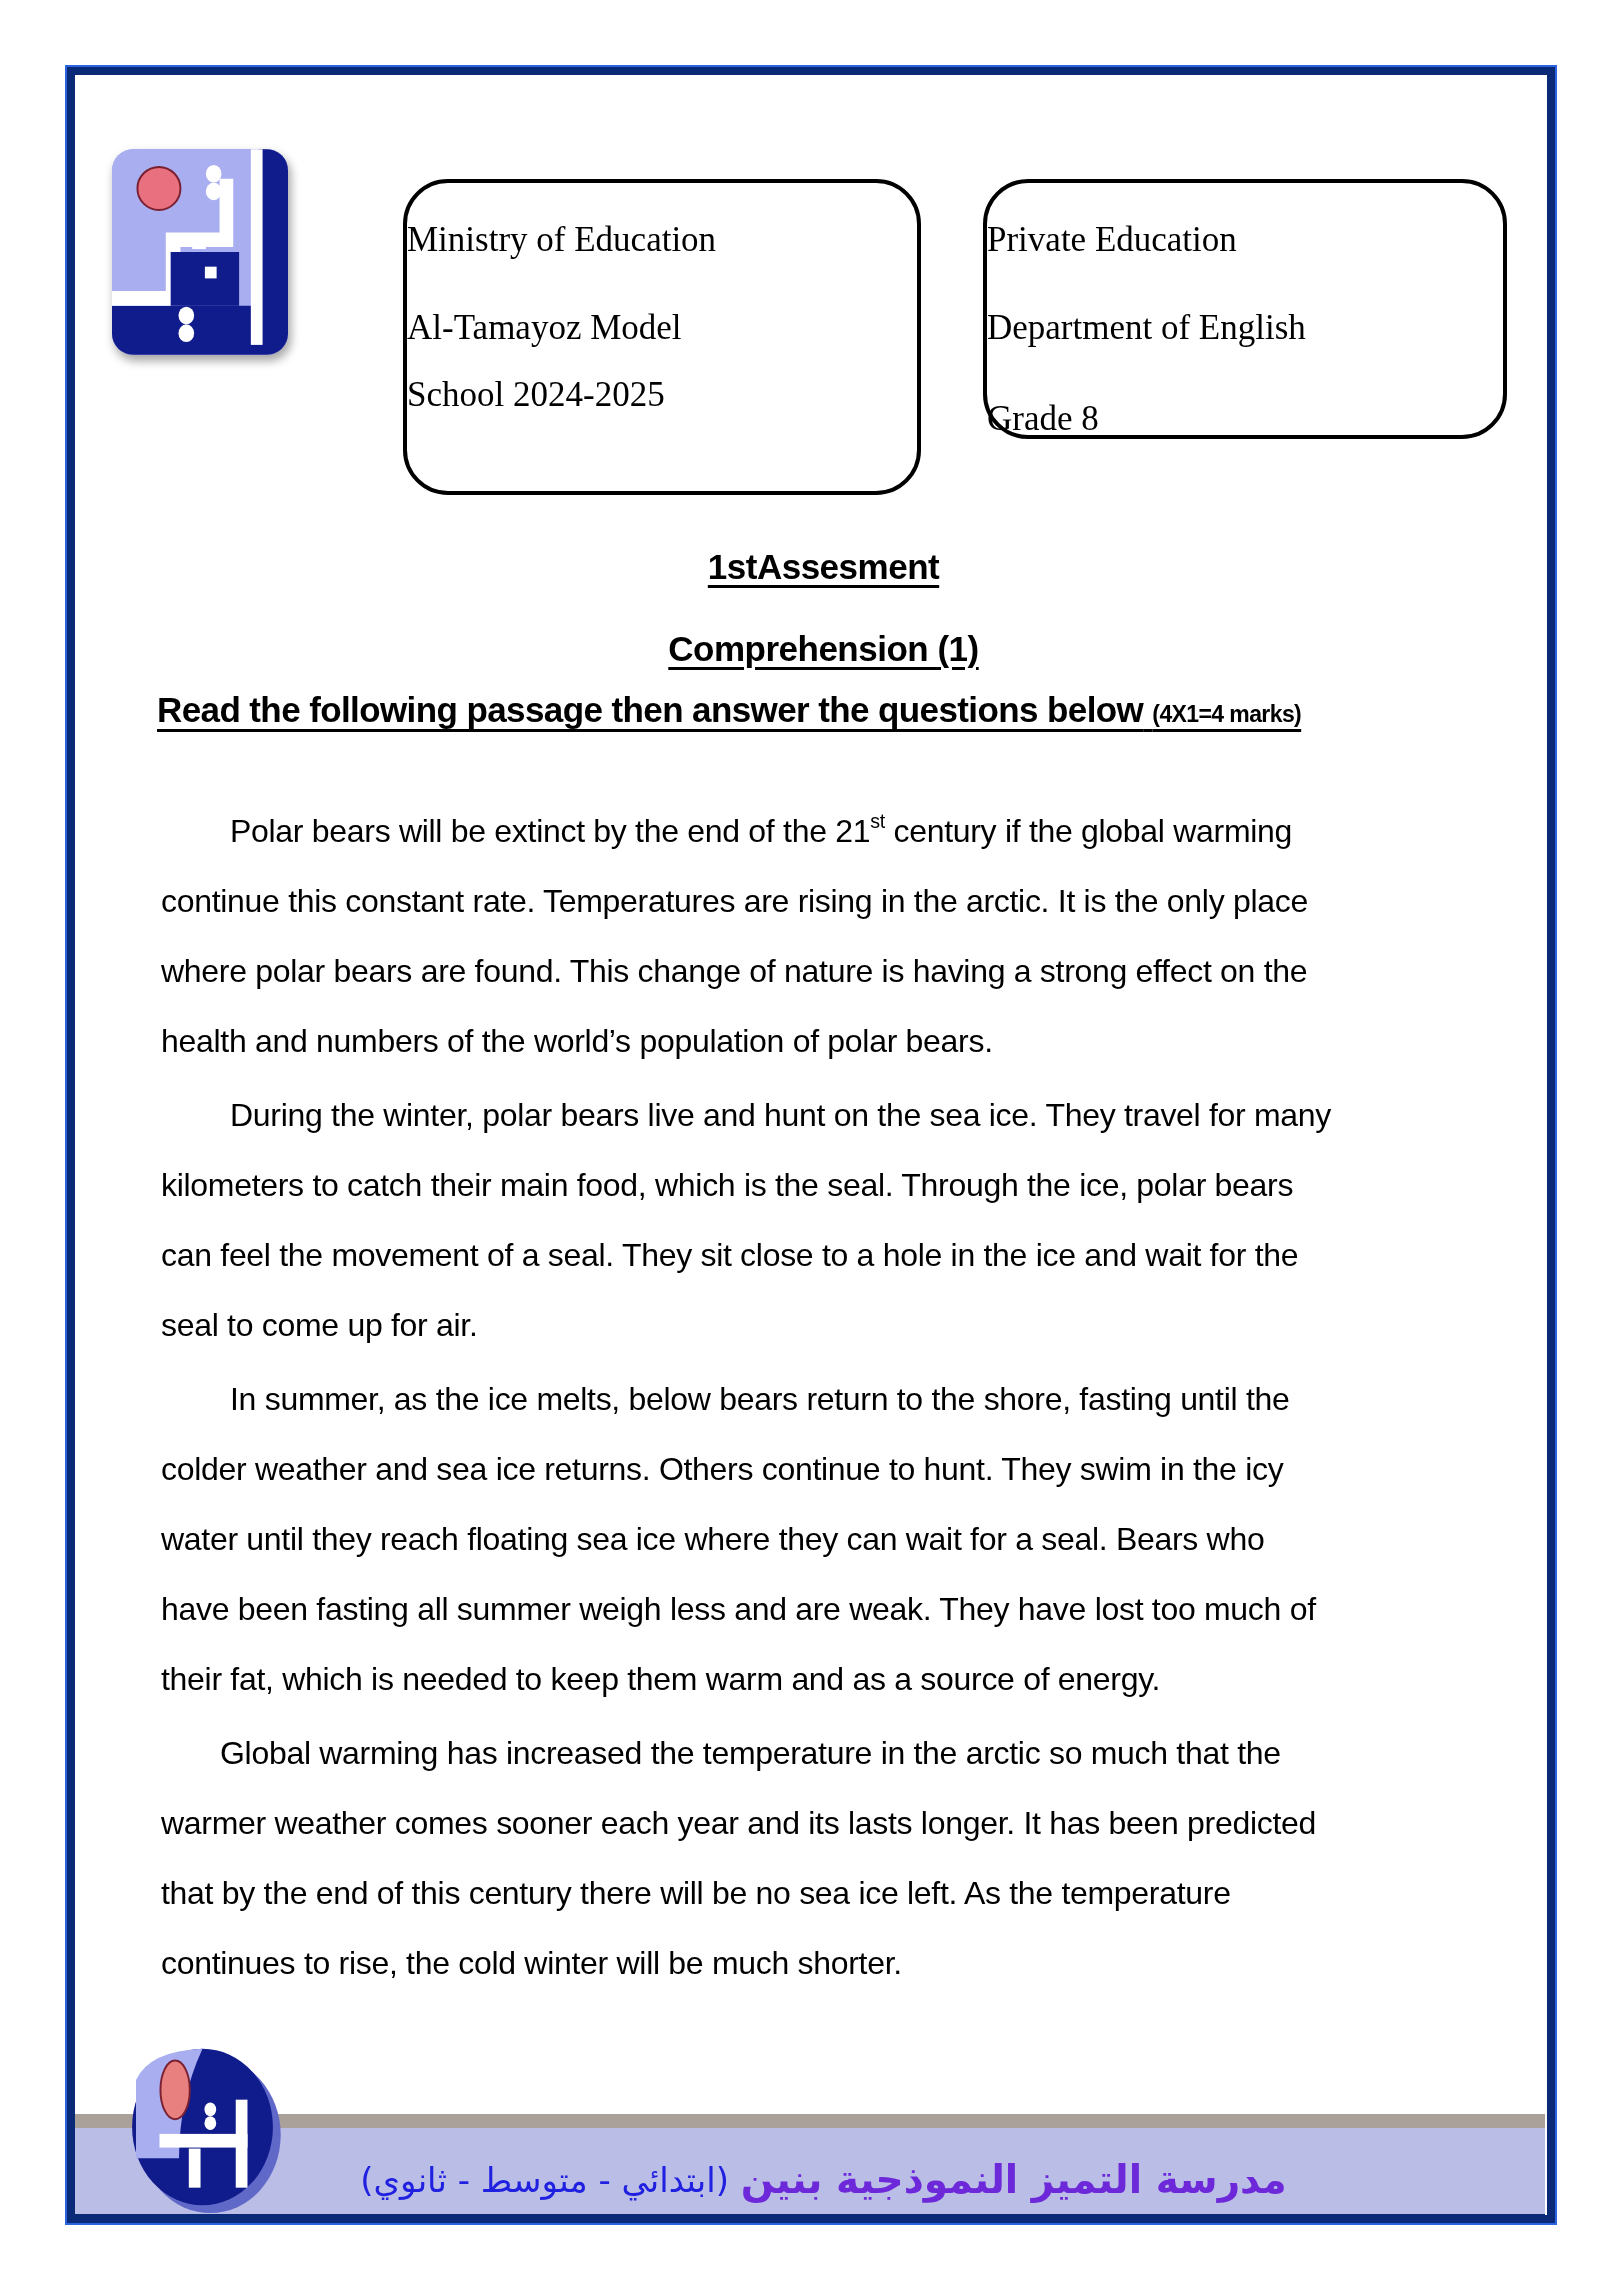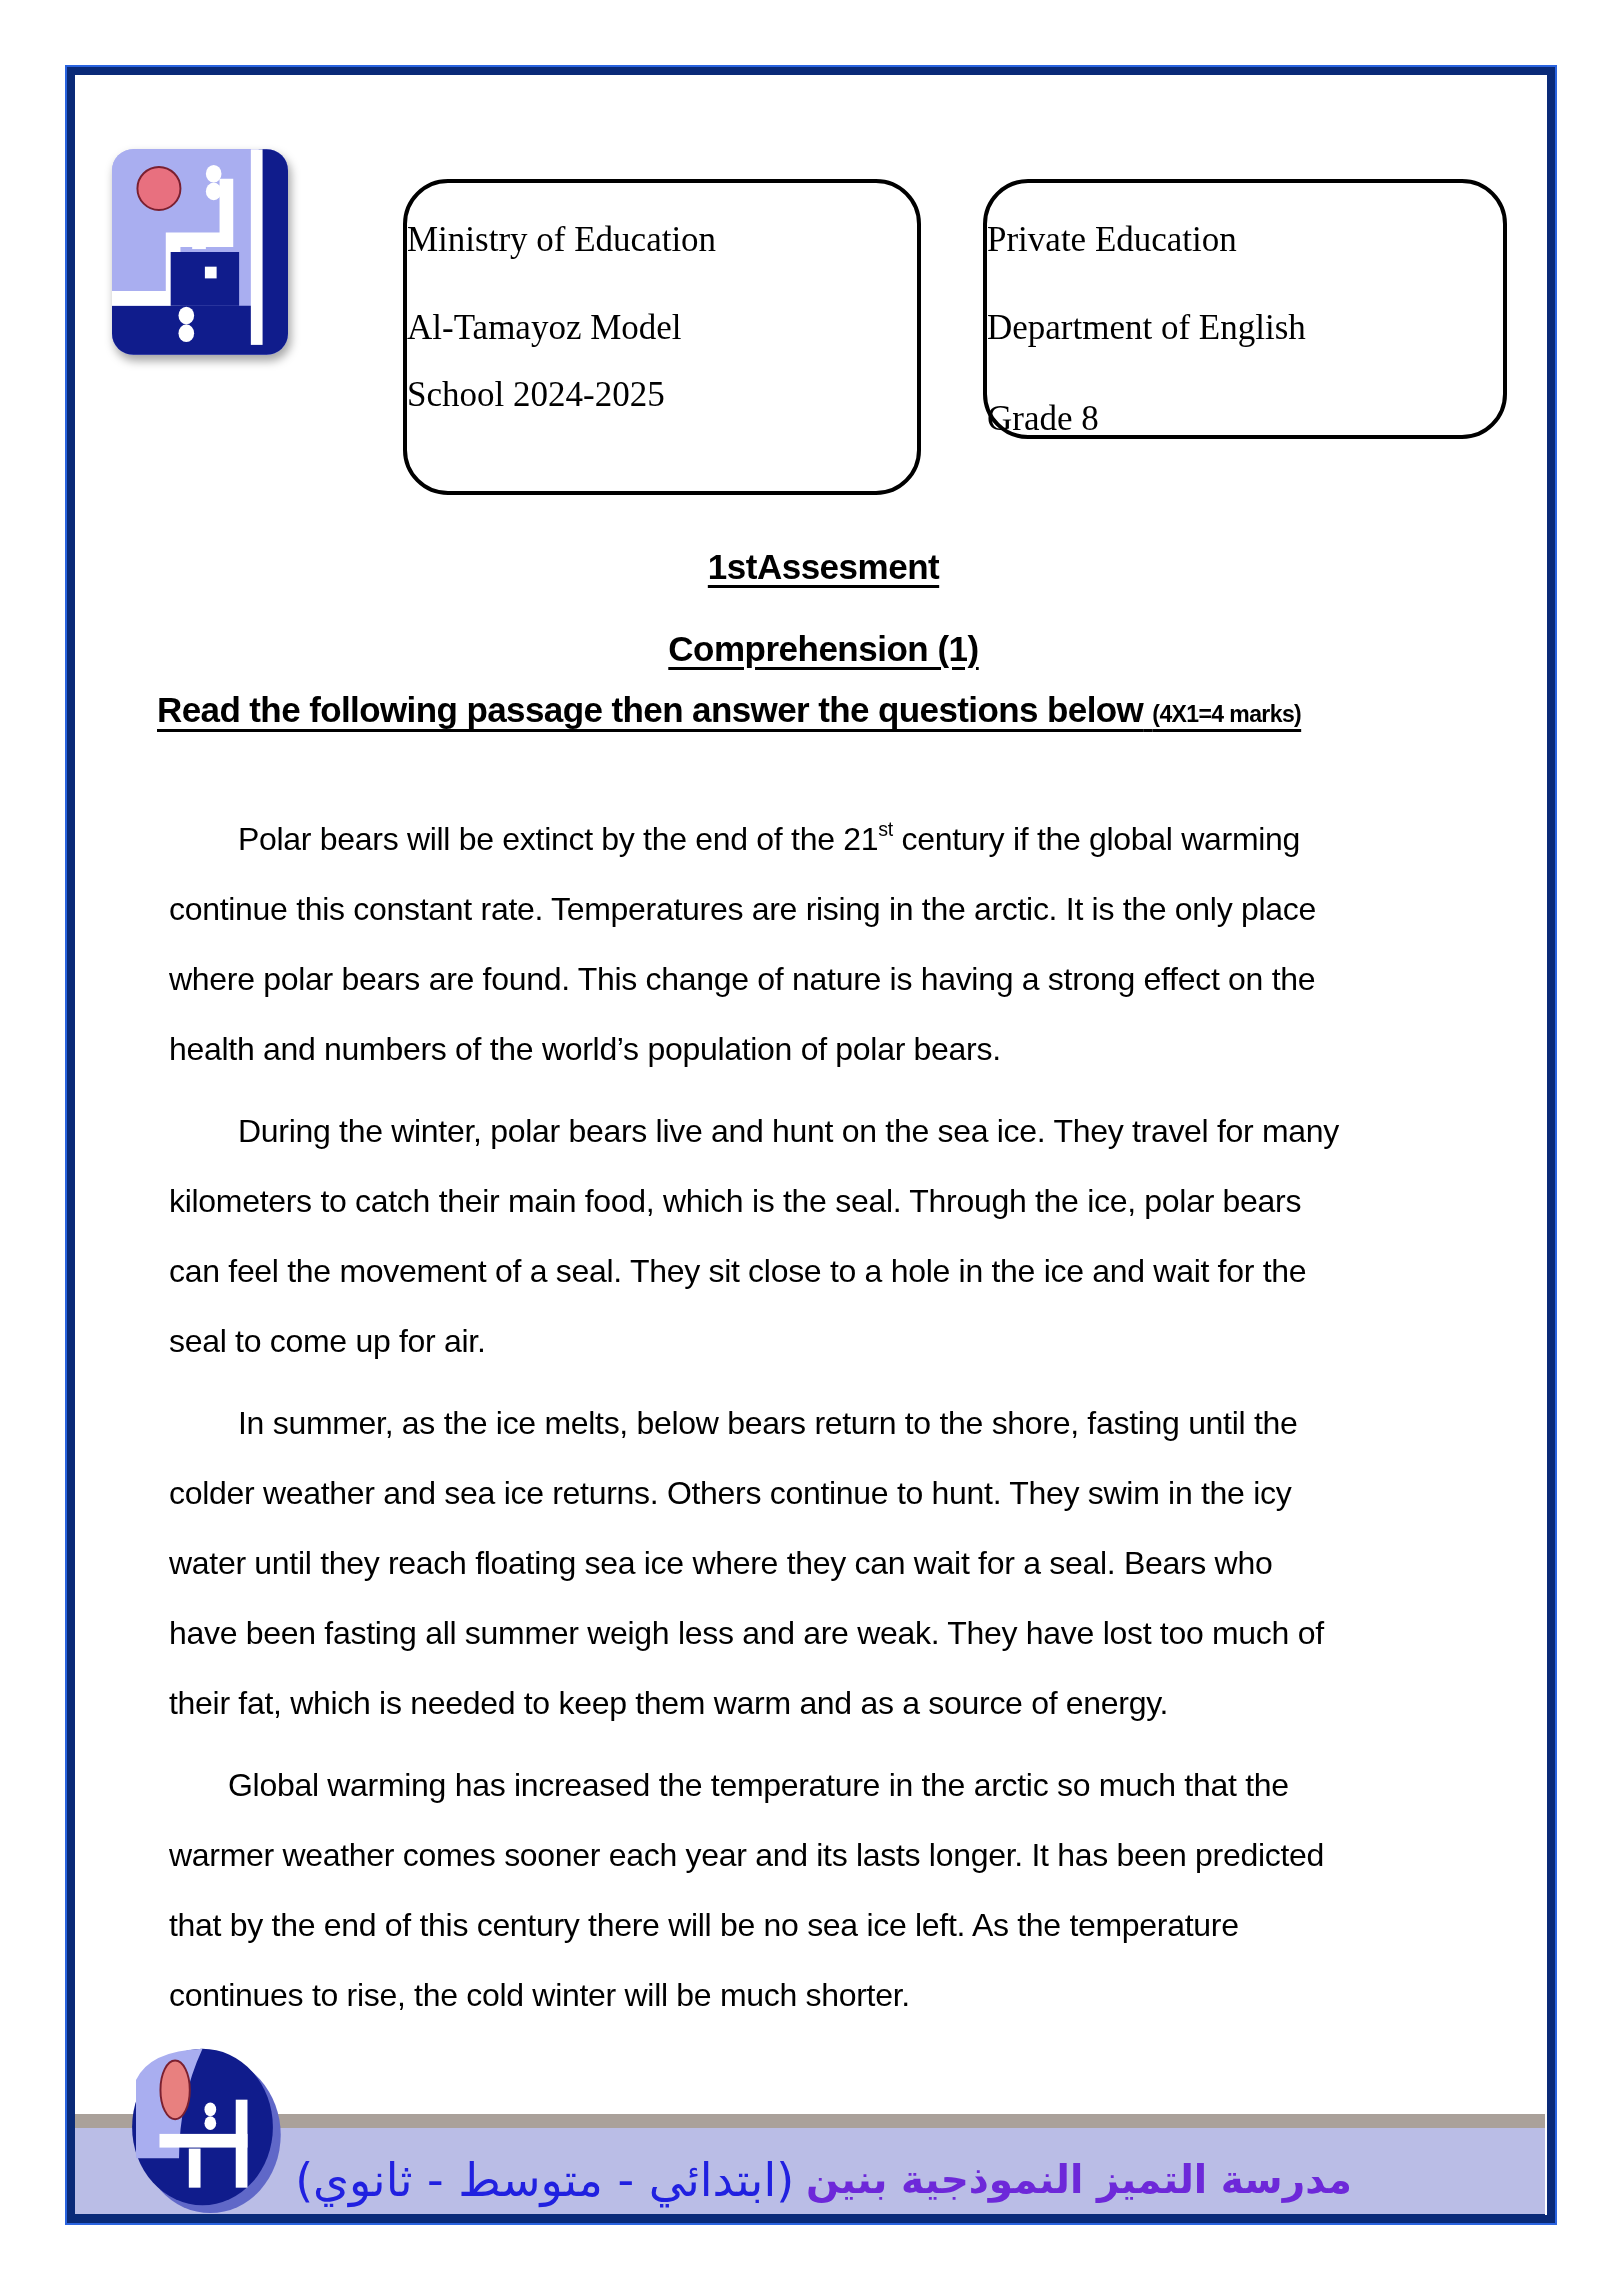--- a/index.html
+++ b/index.html
@@ -24,34 +24,34 @@
     .hbox-right { left: 983px; top: 147px; width: 524px; height: 260px; }
     .hbox .line { position: absolute; left: 0; right: 0; }
 
     
     .h-title { position: absolute; left: 0; width: 1647px; text-align: center; font-weight: bold; text-decoration: underline; text-underline-offset: 5.9px; text-decoration-thickness: 2.9px; font-size: 35px; letter-spacing: -0.5px; }
     .instruction { position: absolute; left: 157px; top: 690px; width: 1313px; font-weight: bold; font-size: 35px; text-decoration: underline; text-underline-offset: 6.9px; text-decoration-thickness: 2.9px; letter-spacing: -0.6px; white-space: nowrap; }
     .instruction .marks { font-size: 23px; }
 
     
     .passage { position: absolute; left: 157px; top: 792px; width: 1333px; font-size: 32px; line-height: 70px; letter-spacing: -0.3px; }
-    .passage p { margin: 12px; }
+    .passage p { margin: 4px; }
     .passage .indent { padding-left: 69px; }
     .passage .indent2 { padding-left: 59px; }
     .passage sup { font-size: 19.6px; vertical-align: 13.7px; line-height: 0; }
     .ul { text-underline-offset: 4.9px; }
     .nowrap { white-space: nowrap; display: block; }
 
     
     .footer-bar-grey { position: absolute; left: 75px; top: 2114px; width: 1470px; height: 13.7px; background: #aaa19a; }
     .footer-band { position: absolute; left: 75px; top: 2128px; width: 1470px; height: 86px; background: #babde6; }
     .footer-bottom { position: absolute; left: 75px; top: 2214px; width: 1470px; height: 8.8px; background: #0a2a78; }
     .footer-text { position: absolute; left: 441px; top: 2145px; width: 765px; height: 69px; display: flex; justify-content: center; align-items: center; direction: rtl; font-family: "DejaVu Sans", sans-serif; font-size: 39px; font-weight: bold; white-space: nowrap; gap: 11.8px; }
     .footer-text .name { color: #6d28d9; }
-    .footer-text .levels { color: #2020e0; font-weight: normal; font-size: 46px; }
+    .footer-text .levels { color: #2020e0; font-weight: normal; font-size: 34px; }
     .footer-logo { position: absolute; left: 120px; top: 2041px; width: 165px; height: 176px; }
   </style>
 </head>
 <body>
 
 <svg class="wm-logo" viewBox="0 0 180 200">
   <rect x="0" y="0" width="180" height="200" fill="#6c74d8"></rect>
   <circle cx="40" cy="40" r="26" fill="#e8707f"></circle>
   <rect x="146" y="0" width="14" height="200" fill="#fff"></rect>
   <rect x="100" y="15" width="14" height="40" rx="7" fill="#fff"></rect>

